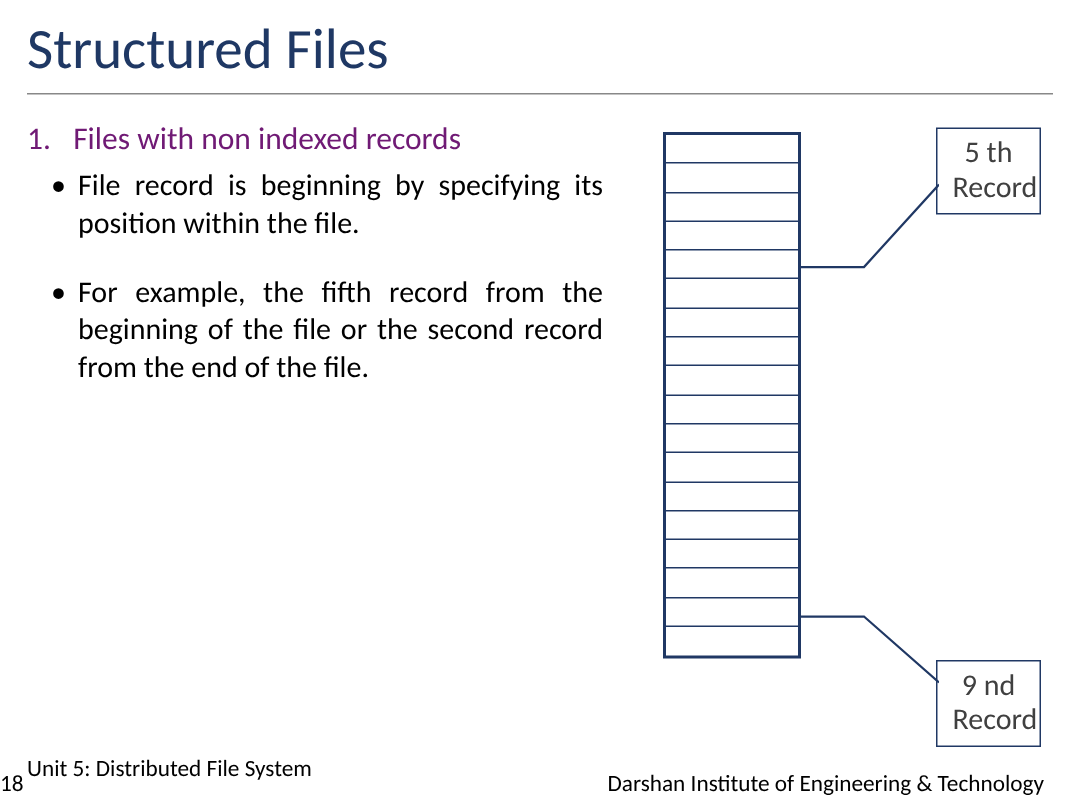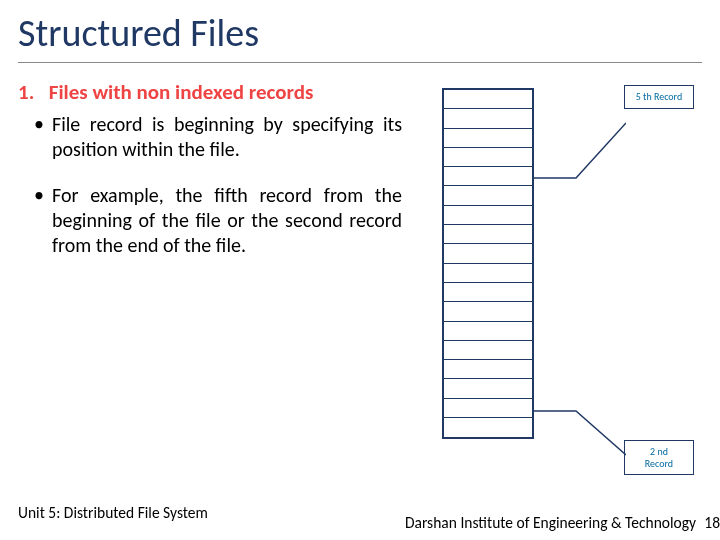--- a/index.html
+++ b/index.html
@@ -1,34 +1,34 @@
 <!DOCTYPE html>
 <html><head>
 <meta charset="utf-8">
 <style>
   * { margin:0; padding:0; box-sizing:border-box; }
   html,body { width:720px; height:540px; font-family:"Calibri","Segoe UI",Arial,sans-serif; background:#fff; color:#000; overflow:hidden; }
   .slide { position:relative; width:720px; height:540px; }
   .title { position:absolute; left:18px; top:10px; font-size:38px; color:#1f3864; font-weight:400; }
   .title-rule { position:absolute; left:18px; top:62px; width:684px; height:1px; background:#888; }
-  .sec-heading { position:absolute; left:18px; top:79px; font-size:21px; font-weight:700; color:#ef4444; }
+  .sec-heading { position:absolute; left:18px; top:79px; font-size:21px; font-weight:400; color:#701a75; }
   .sec-num { display:inline-block; width:26px; }
   .bullet { position:absolute; left:52px; width:350px; font-size:20px; color:#000; text-align:justify; text-justify:inter-word; line-height:1.25; }
   .bullet .dot { position:absolute; left:-18px; top:0; }
   .bullet1 { top:112px; }
   .bullet2 { top:183px; }
   .records { position:absolute; right:186px; top:88px; width:92px; border:2px solid #203864; }
   .rec-row { height:19.3px; border-bottom:1px solid #203864; }
   .rec-row:last-child { border-bottom:none; }
-  .callout { position:absolute; background:#fff; border:1px solid #203864; font-size:10px; line-height:1.15; text-align:center; padding:5px 10px; color:#0369a1; }
+  .callout { position:absolute; background:#fff; border:1px solid #203864; font-size:20px; line-height:1.15; text-align:center; padding:5px 10px; color:#404040; }
   .callout5 { right:26px; top:85px; width:70px; }
   .callout2 { right:26px; top:440px; width:70px; }
   .footer { position:absolute; left:0; bottom:8px; width:720px; font-size:15.5px; color:#000; }
   .foot-left { position:absolute; left:18px; bottom:10px;text-align:right; }
-  .foot-center { position:absolute; left:0; width:720px; text-align:right; bottom:0;padding-left:32px; }
+  .foot-center { position:absolute; left:0; width:720px; text-align:left; bottom:0; }
   .foot-right { position:absolute; right:24px; bottom:0; }
   svg.connector { position:absolute; pointer-events:none; }
 </style>
 </head>
 <body>
 <div class="slide">
 
   <div class="title">Structured Files</div>
   <div class="title-rule"></div>
 
@@ -65,21 +65,21 @@
       <div class="rec-row"></div>
       <div class="rec-row"></div>
       <div class="rec-row"></div>
     </div>
 
   <div class="callout callout5">5 th Record</div>
   <svg class="connector" style="left:534px; top:120px;" width="92" height="70">
     <polyline points="0,58 42,58 92,3" fill="none" stroke="#203864" stroke-width="1.5"></polyline>
   </svg>
 
-  <div class="callout callout2">2 nd Record</div>
+  <div class="callout callout2">9 nd Record</div>
   <svg class="connector" style="left:534px; top:405px;" width="92" height="60">
     <polyline points="0,6 42,6 92,50" fill="none" stroke="#203864" stroke-width="1.5"></polyline>
   </svg>
 
   <div class="footer">
     <span class="foot-left">Unit 5: Distributed File System</span>
     <span class="foot-center">18</span>
     <span class="foot-right">Darshan Institute of Engineering &amp; Technology</span>
   </div>
 

